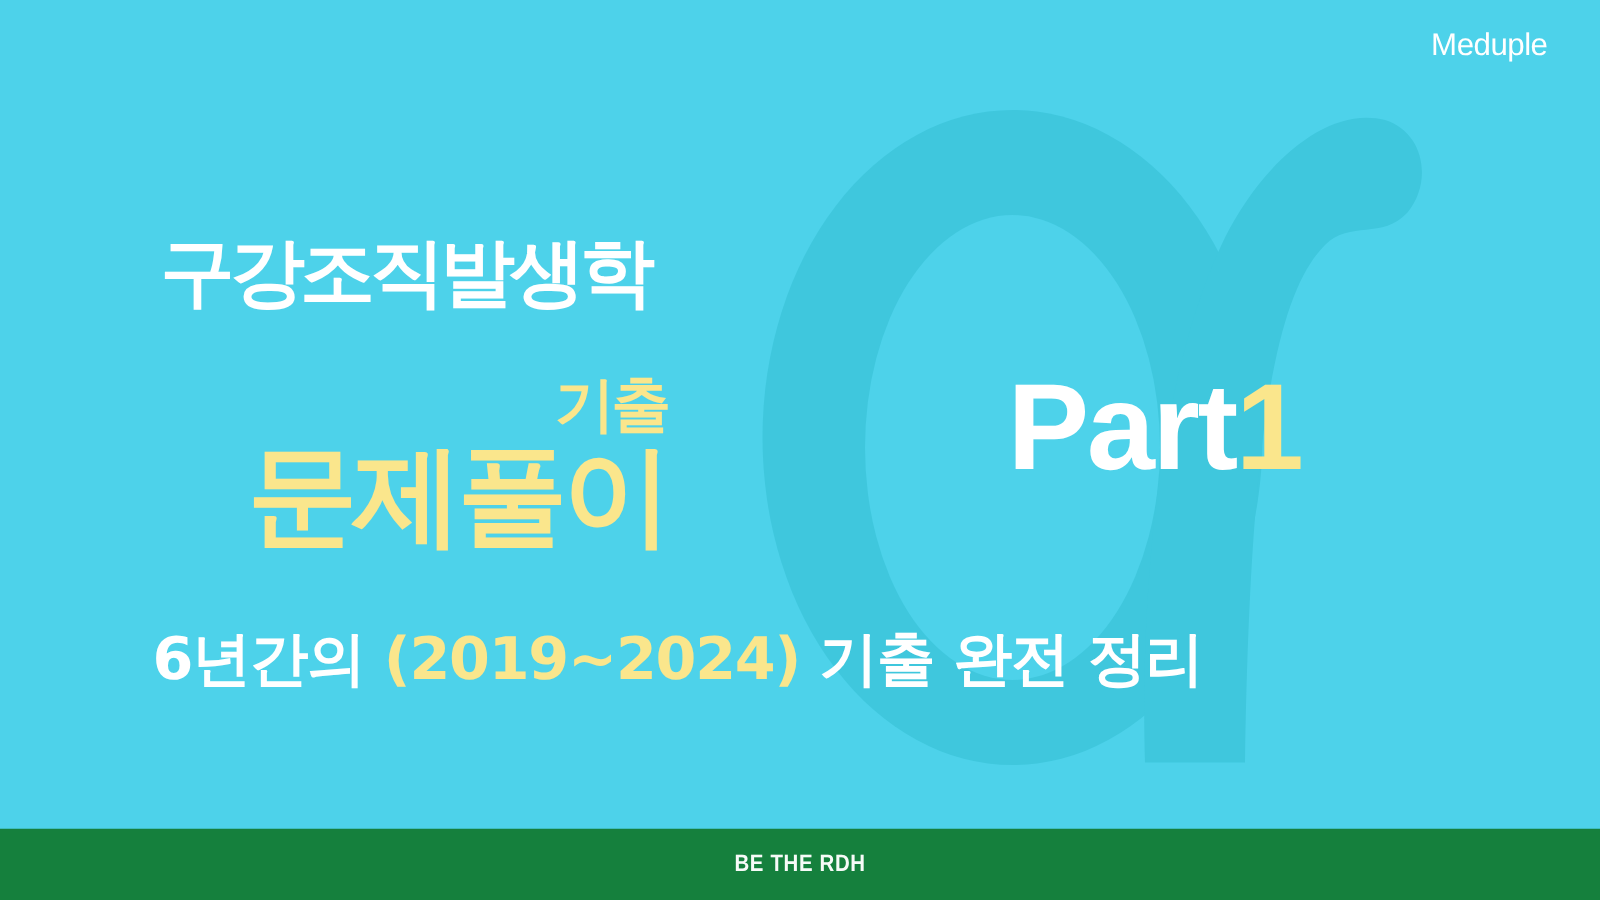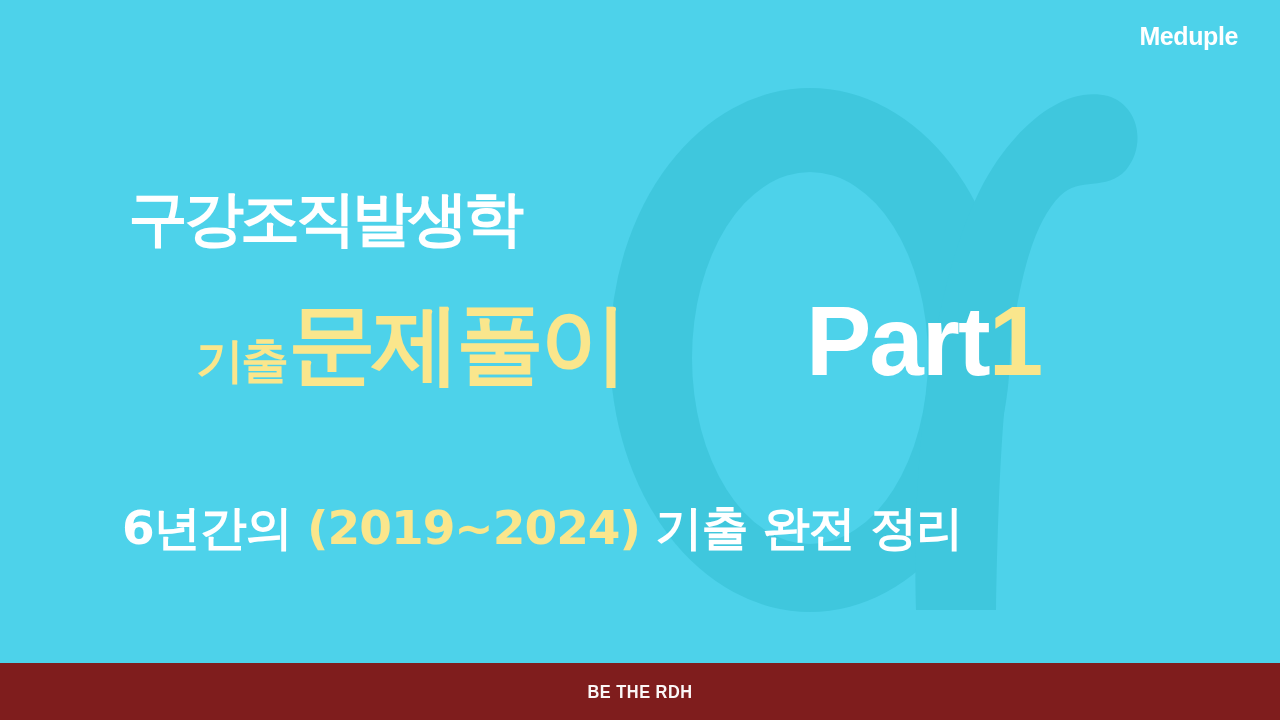--- a/index.html
+++ b/index.html
@@ -27,21 +27,21 @@
     pointer-events: none;
   }
 
   
   #brand {
     position: absolute;
     right: 42px;
     top: 24px;
     color: #ffffff;
     font-size: 25px;
-    font-weight: bold;
+    font-weight: normal;
     letter-spacing: -0.4px;
     line-height: 1;
   }
 
   
   #title-block {
     position: absolute;
     left: 0;
     top: 0;
     width: 1280px;
@@ -65,20 +65,21 @@
   }
 
   #title-line2 {
     position: absolute;
     left: 196px;
     top: 300px;
     line-height: 1;
     white-space: nowrap;
     display: flex;
     align-items: flex-end;
+    flex-direction: column;
   }
   #title-line2-small {
     color: #fae68c;
     font-size: 48px;
     font-weight: bold;
     letter-spacing: -3px;
     padding-bottom: 4px;
   }
   #title-line2-large {
     color: #fae68c;
@@ -127,21 +128,21 @@
   .sub-white { color: #ffffff; }
   .sub-yellow { color: #fae68c; }
 
   
   #footer-bar {
     position: absolute;
     left: 0;
     bottom: 0;
     width: 1280px;
     height: 57px;
-    background: #7f1d1d;
+    background: #15803d;
     display: flex;
     align-items: center;
     justify-content: center;
   }
   #footer-text {
     color: #ffffff;
     font-size: 19px;
     font-weight: bold;
     letter-spacing: 0.6px;
     transform: scaleX(0.86);

